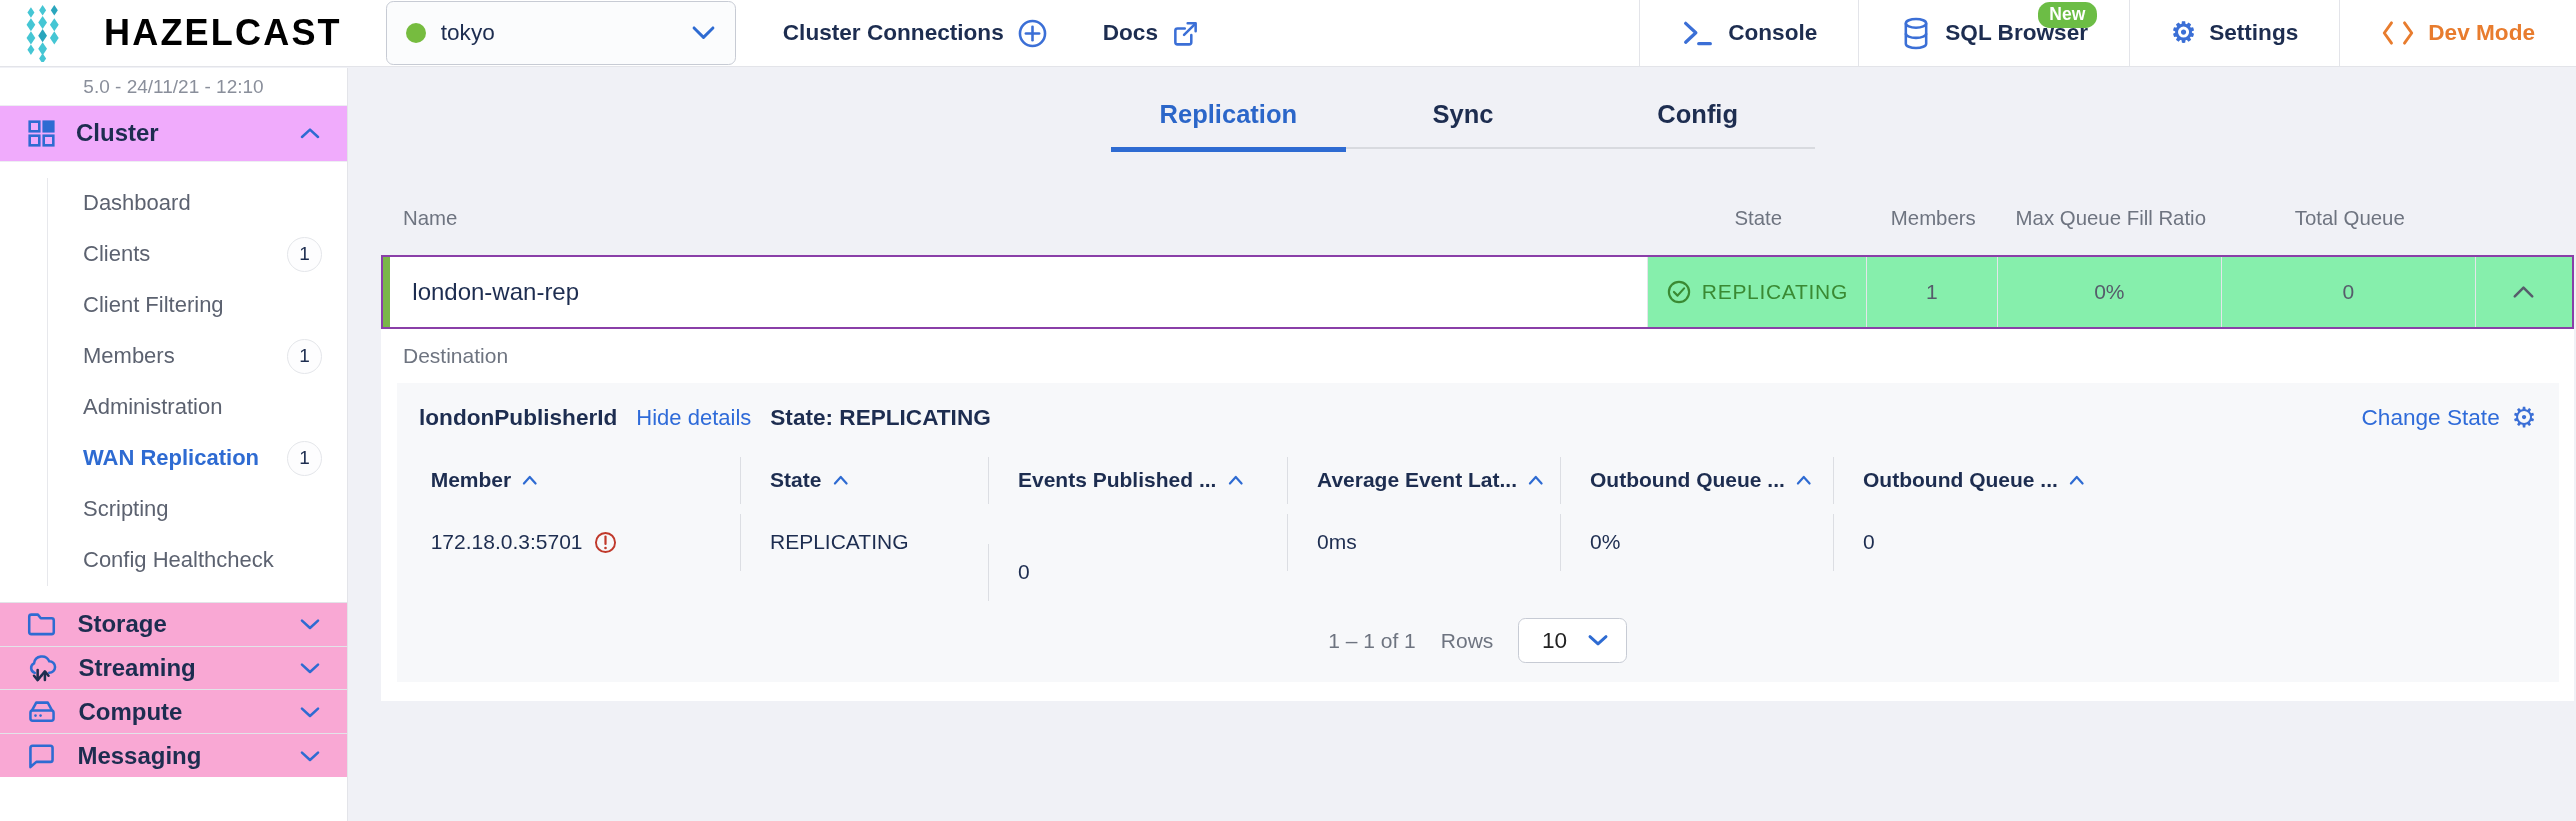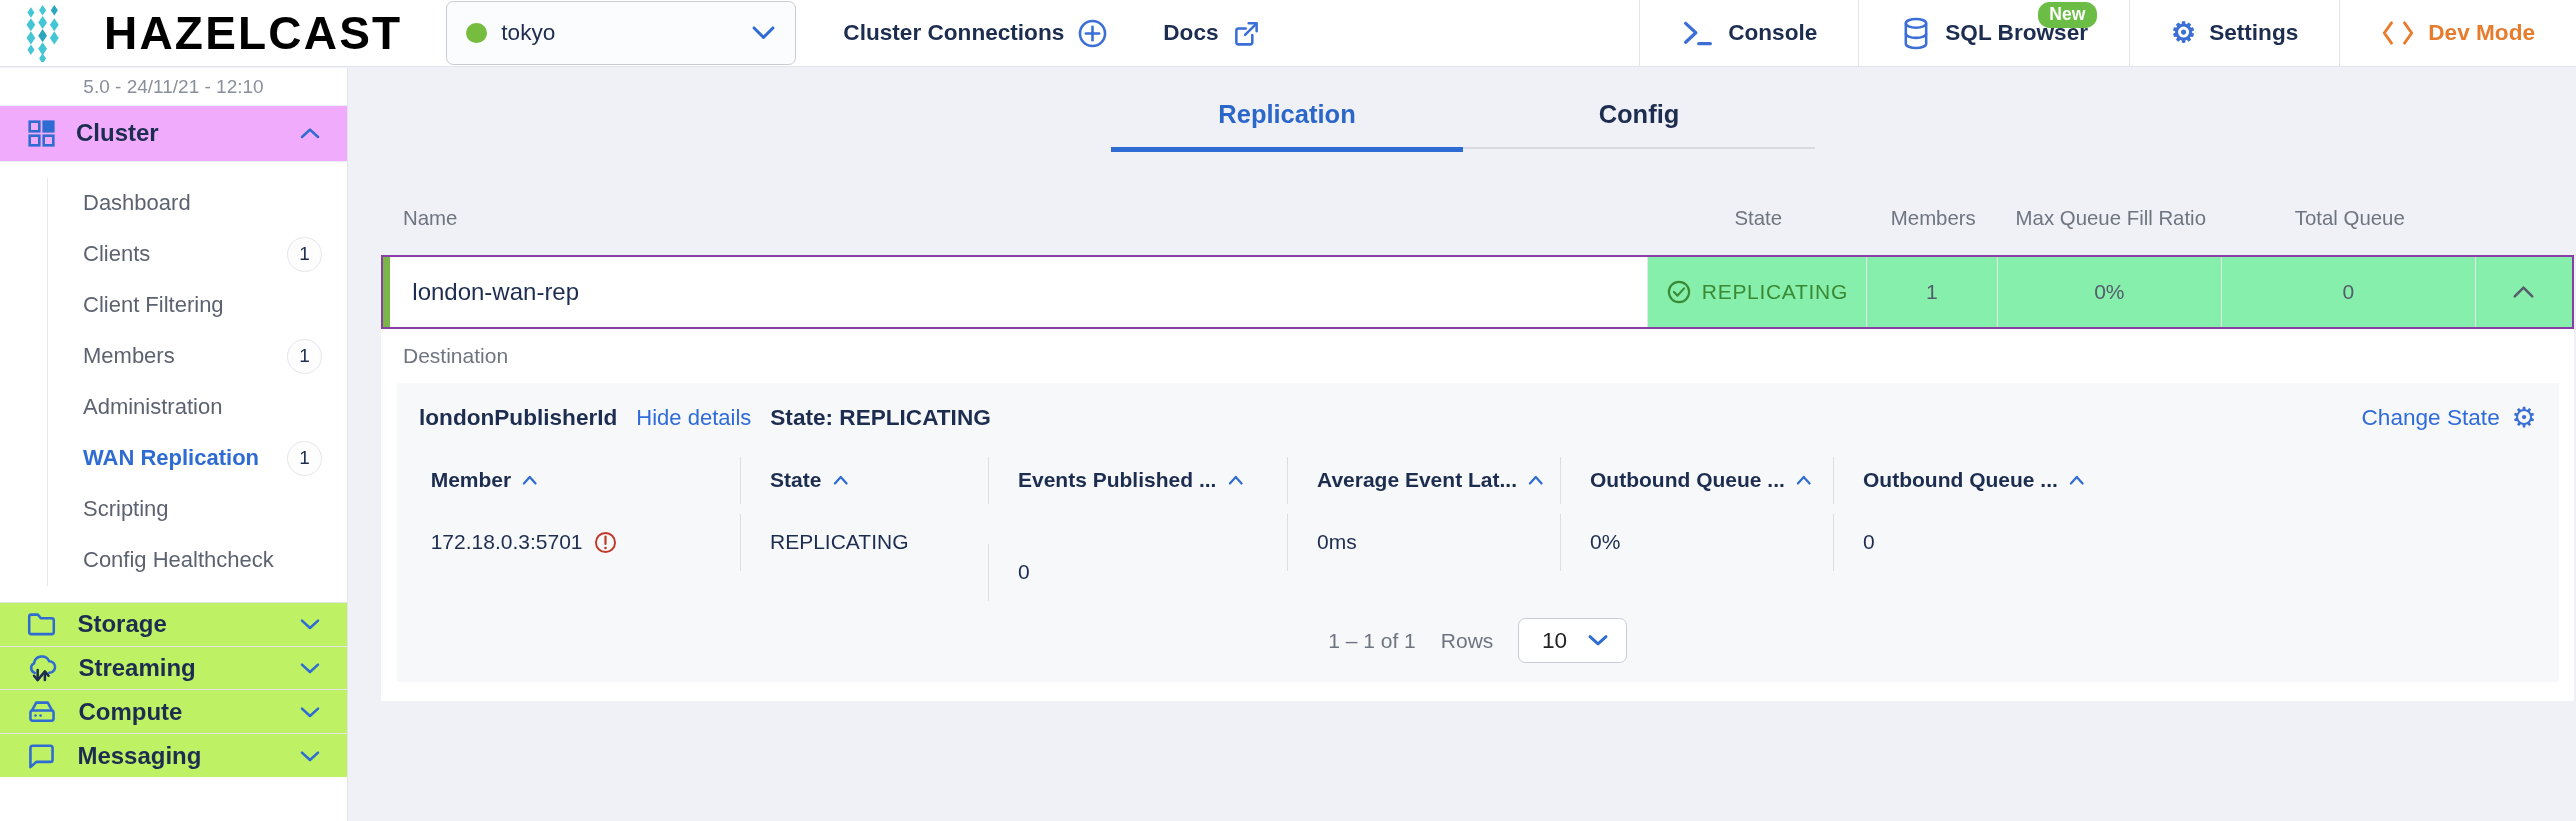--- a/index.html
+++ b/index.html
@@ -10,21 +10,21 @@
   }
   svg { display:block; }
 
   
   .topbar {
     position:absolute; top:0; left:0; width:2576px; height:67px;
     background:#ffffff; border-bottom:1.5px solid #e3e4e9;
     display:flex; align-items:stretch; z-index:5;
   }
   .logo { display:flex; align-items:center; gap:16px; padding-left:25px; }
-  .logo-text { font-size:46px; font-weight:bold; letter-spacing:2.2px; color:#000000; }
+  .logo-text { font-size:36px; font-weight:bold; letter-spacing:2.2px; color:#000000; }
   .cluster-select {
     margin-left:44px; align-self:center; width:350px; height:64px;
     border:1.5px solid #c7cbd4; border-radius:7.3px; background:#fbfcfd;
     display:flex; align-items:center; padding:0 19px; gap:14.6px; cursor:pointer;
   }
   .status-dot { width:20.4px; height:20.4px; border-radius:50%; background:#76bc3f; }
   .cluster-select .val { font-size:22.6px; color:#1d2d50; }
   .cluster-select .chev { margin-left:auto; }
   .top-link { display:flex; align-items:center; gap:13px; font-size:22.6px; font-weight:bold;
     color:#1d2d50; align-self:center; cursor:pointer; }
@@ -60,21 +60,21 @@
     display:flex; align-items:center; height:51px; padding-left:35px;
     font-size:22px; color:#5c6270; cursor:pointer;
   }
   .side-items li.active span.itm { color:#2e6bd2; font-weight:bold; }
   .count-badge {
     margin-left:auto; margin-right:25px; width:35px; height:35px; border-radius:50%;
     border:1.5px solid #e4e6ea; background:#fdfdfe; display:flex; align-items:center;
     justify-content:center; font-size:19px; color:#1d2d50;
   }
   .side-group {
-    height:52px; background:#bef264; border-top:1.5px solid #e3e4e9;
+    height:52px; background:#f9a8d4; border-top:1.5px solid #e3e4e9;
     display:flex; align-items:center; padding:0 26px; gap:20.4px; cursor:pointer;
   }
   .side-group .lbl { font-size:24px; font-weight:bold; color:#1d2d50; }
   .side-group .chev { margin-left:auto; }
   .side-spacer { flex:1 1 auto; }
   .side-bottom-pad { height:52px; }
 
   
   .main { position:absolute; top:68px; left:350px; right:0; bottom:0; background:#f0f1f6; }
   .tabs { margin:32px auto 0; width:704px; display:flex; border-bottom:2.9px solid #d8dadf; }
@@ -313,20 +313,21 @@
       <polyline points="4,5 15,15 26,5" fill="none" stroke="#2e6bd2" stroke-width="3.5" stroke-linecap="round" stroke-linejoin="round"></polyline>
     </svg>
   </div>
   <div class="side-bottom-pad"></div>
 </div>
 
 <div class="main">
 
   <div class="tabs">
     <div class="tab active">Replication</div>
+    <div class="tab">Sync</div>
     <div class="tab">Config</div>
   </div>
 
   <div class="outer-header">
     <div class="h-name">Name</div>
     <div class="hcell w-state">State</div>
     <div class="hcell w-members">Members</div>
     <div class="hcell w-ratio">Max Queue Fill Ratio</div>
     <div class="hcell w-total">Total Queue</div>
     <div class="hcell w-chev"></div>

